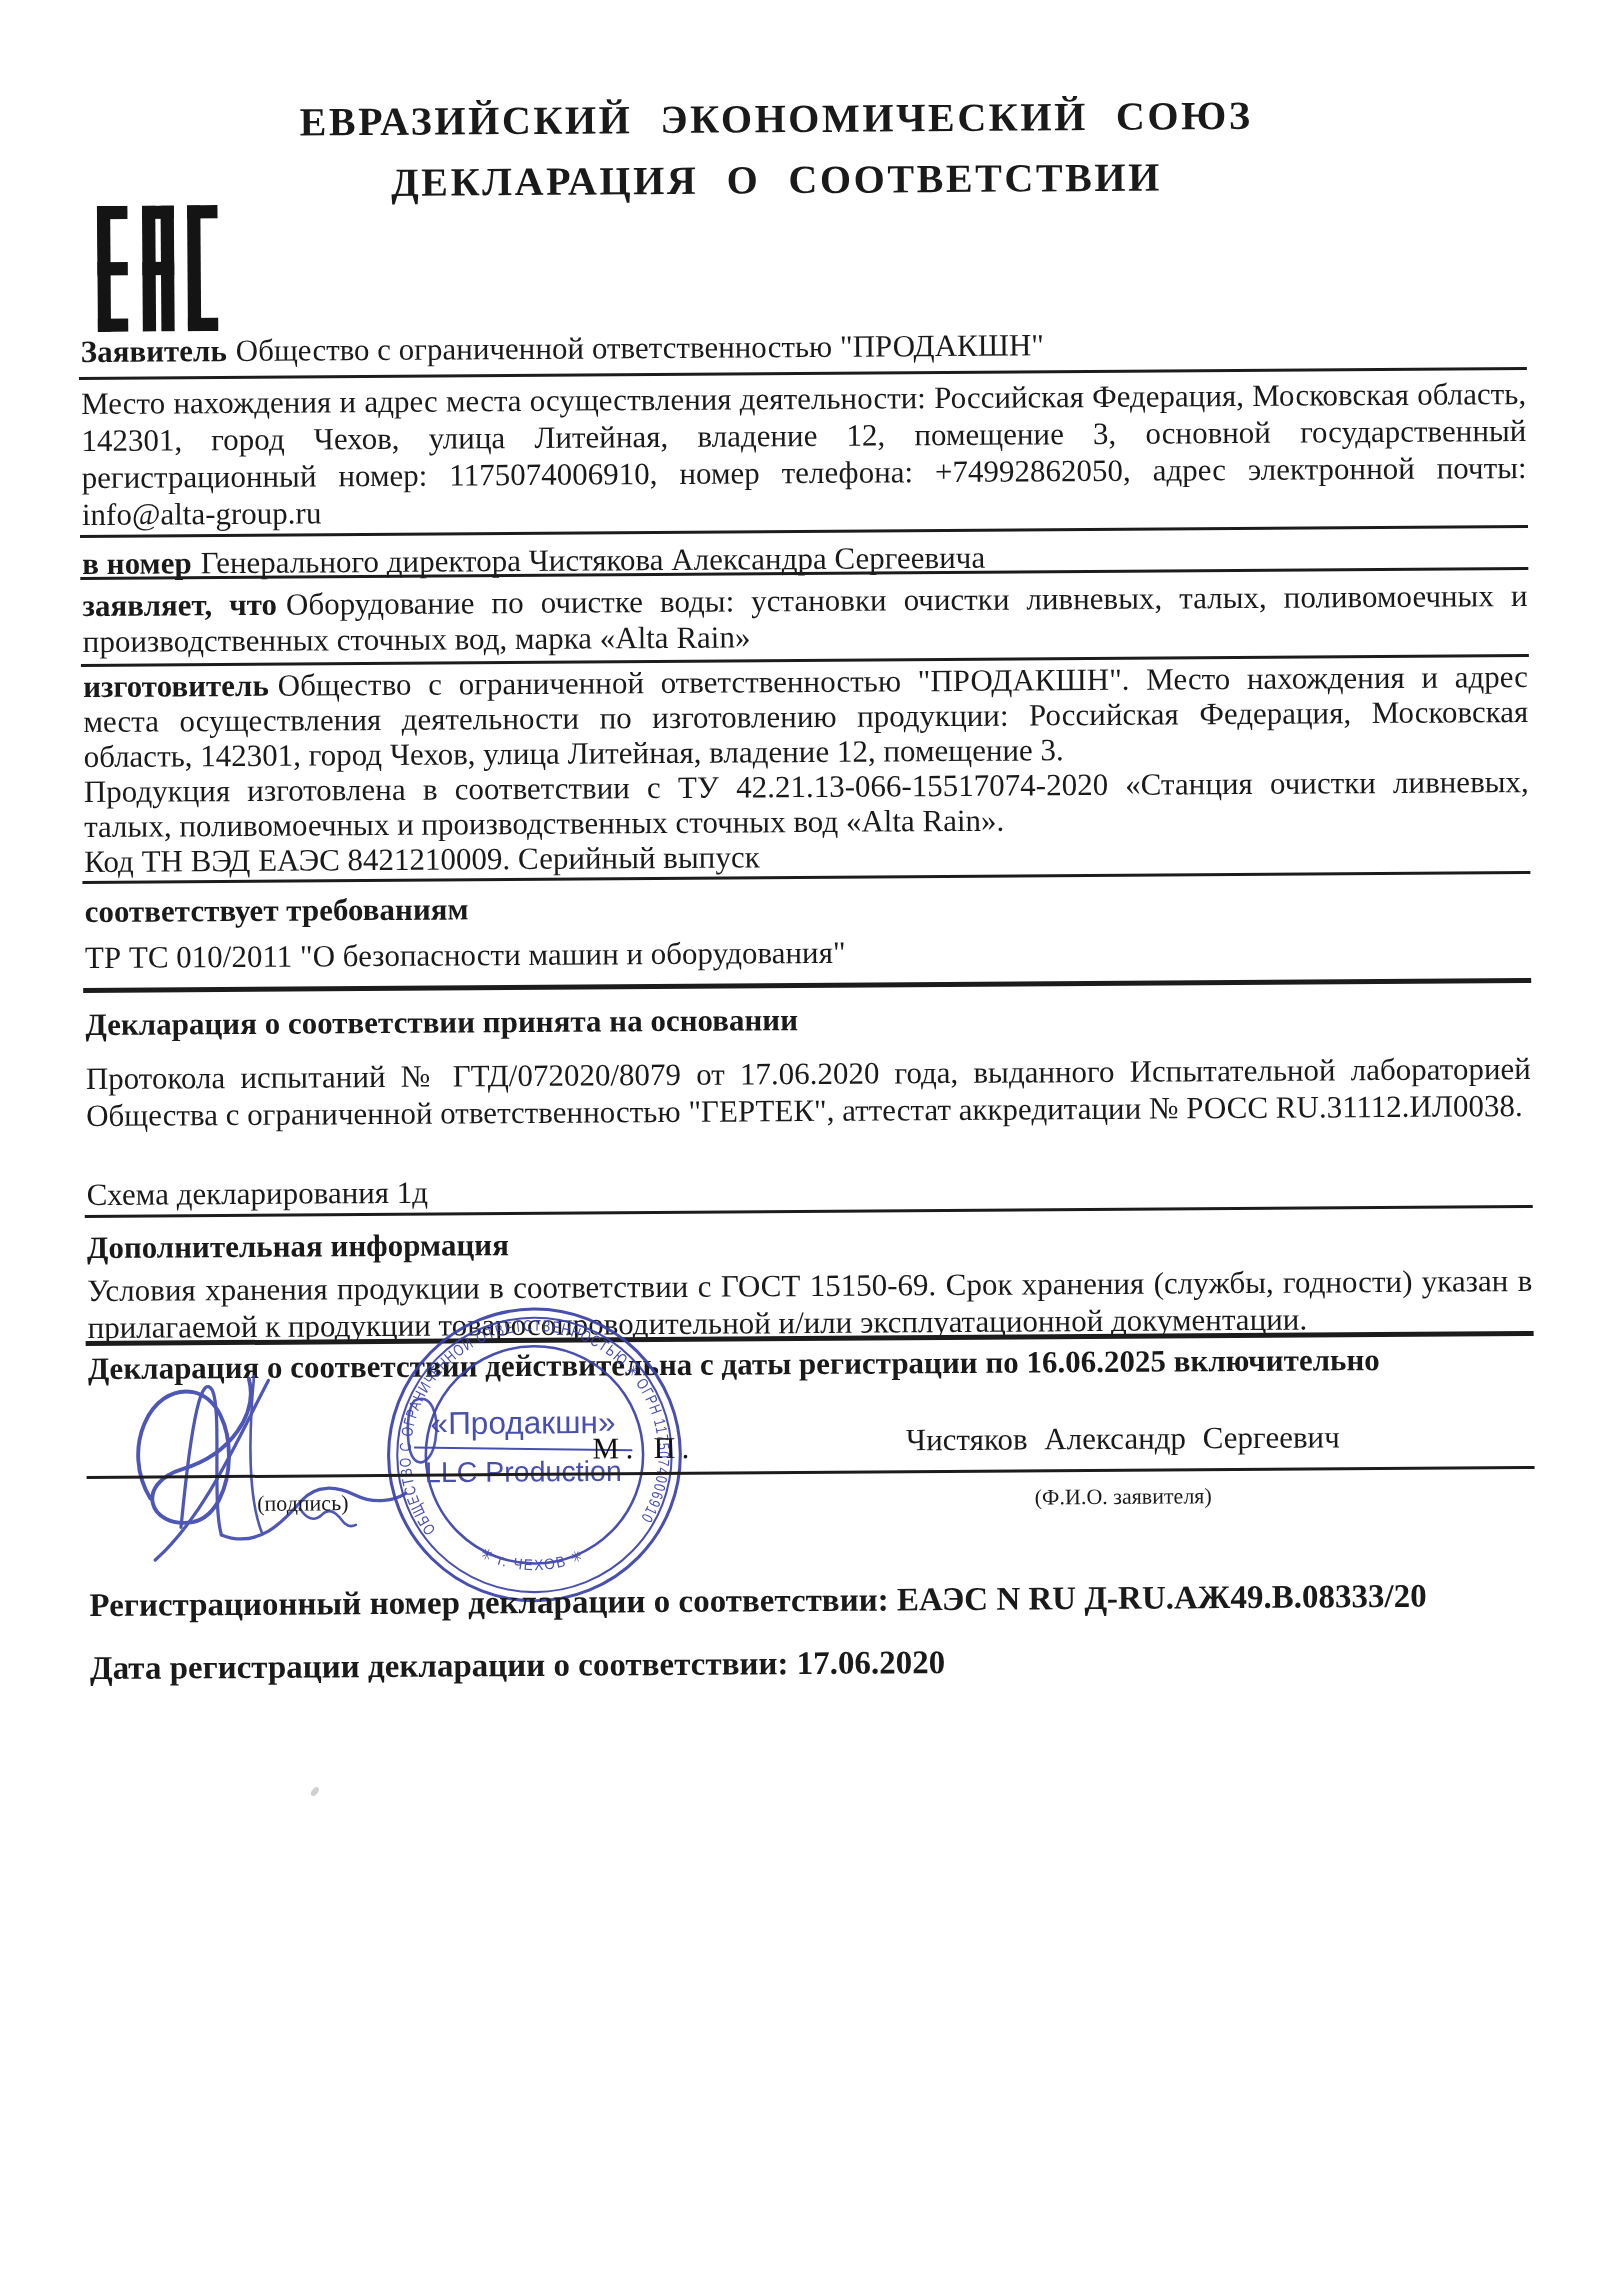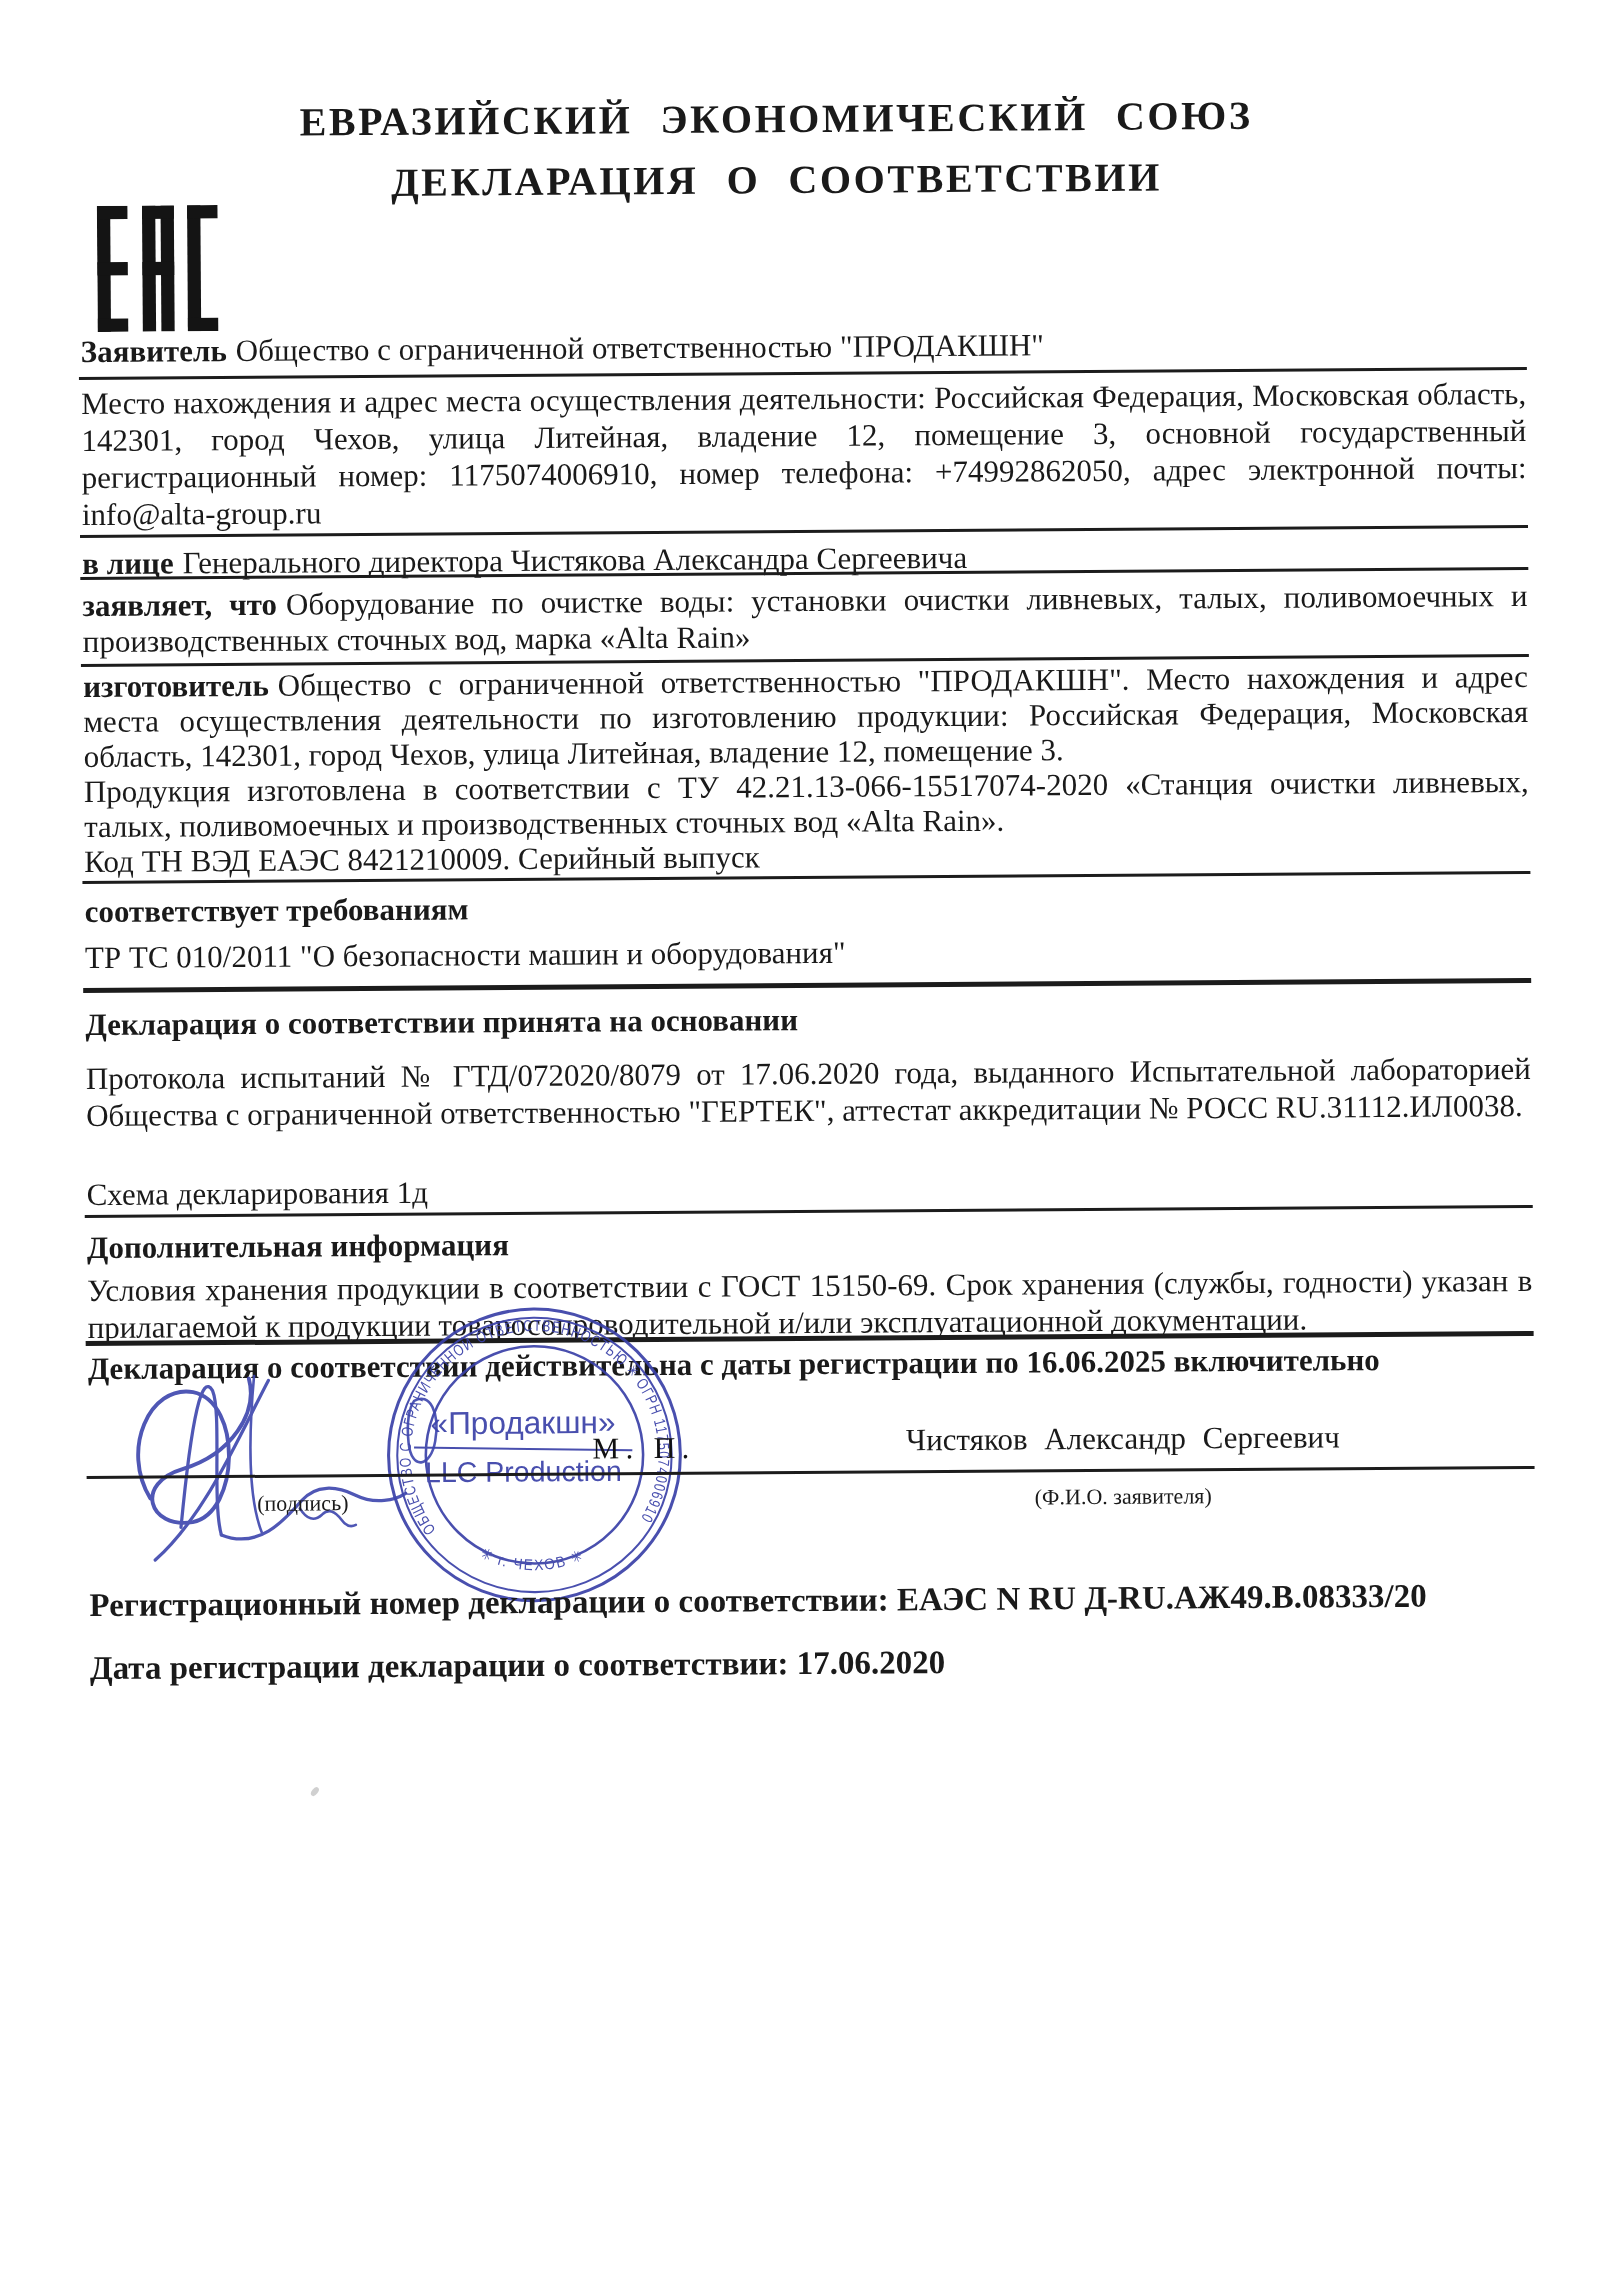--- a/index.html
+++ b/index.html
@@ -58,21 +58,21 @@
 
   <p class="abs txt" style="top:328px">
     <b class="lbl">Заявитель</b><span>Общество с ограниченной ответственностью "ПРОДАКШН"</span>
   </p>
   <div class="rule" style="top:372px"></div>
 
   <p class="abs txt just" style="top:380px">Место нахождения и адрес места осуществления деятельности: Российская Федерация, Московская область, 142301, город Чехов, улица Литейная, владение 12, помещение 3, основной государственный регистрационный номер: 1175074006910, номер телефона: +74992862050, адрес электронной почты: info@alta-group.ru</p>
   <div class="rule" style="top:530px"></div>
 
   <p class="abs txt" style="top:540px">
-    <b class="lbl">в лице</b><span>Генерального директора Чистякова Александра Сергеевича</span>
+    <b class="lbl">в номер</b><span>Генерального директора Чистякова Александра Сергеевича</span>
   </p>
   <div class="rule" style="top:572px"></div>
 
   <p class="abs txt just" style="top:583px;line-height:36px">
     <b class="lbl">заявляет, что</b><span>Оборудование по очистке воды: установки очистки ливневых, талых, поливомоечных и производственных сточных вод, марка «Alta Rain»</span>
   </p>
   <div class="rule" style="top:659px"></div>
 
   <div class="abs txt" style="top:664px;line-height:35px">
     <p class="just">

